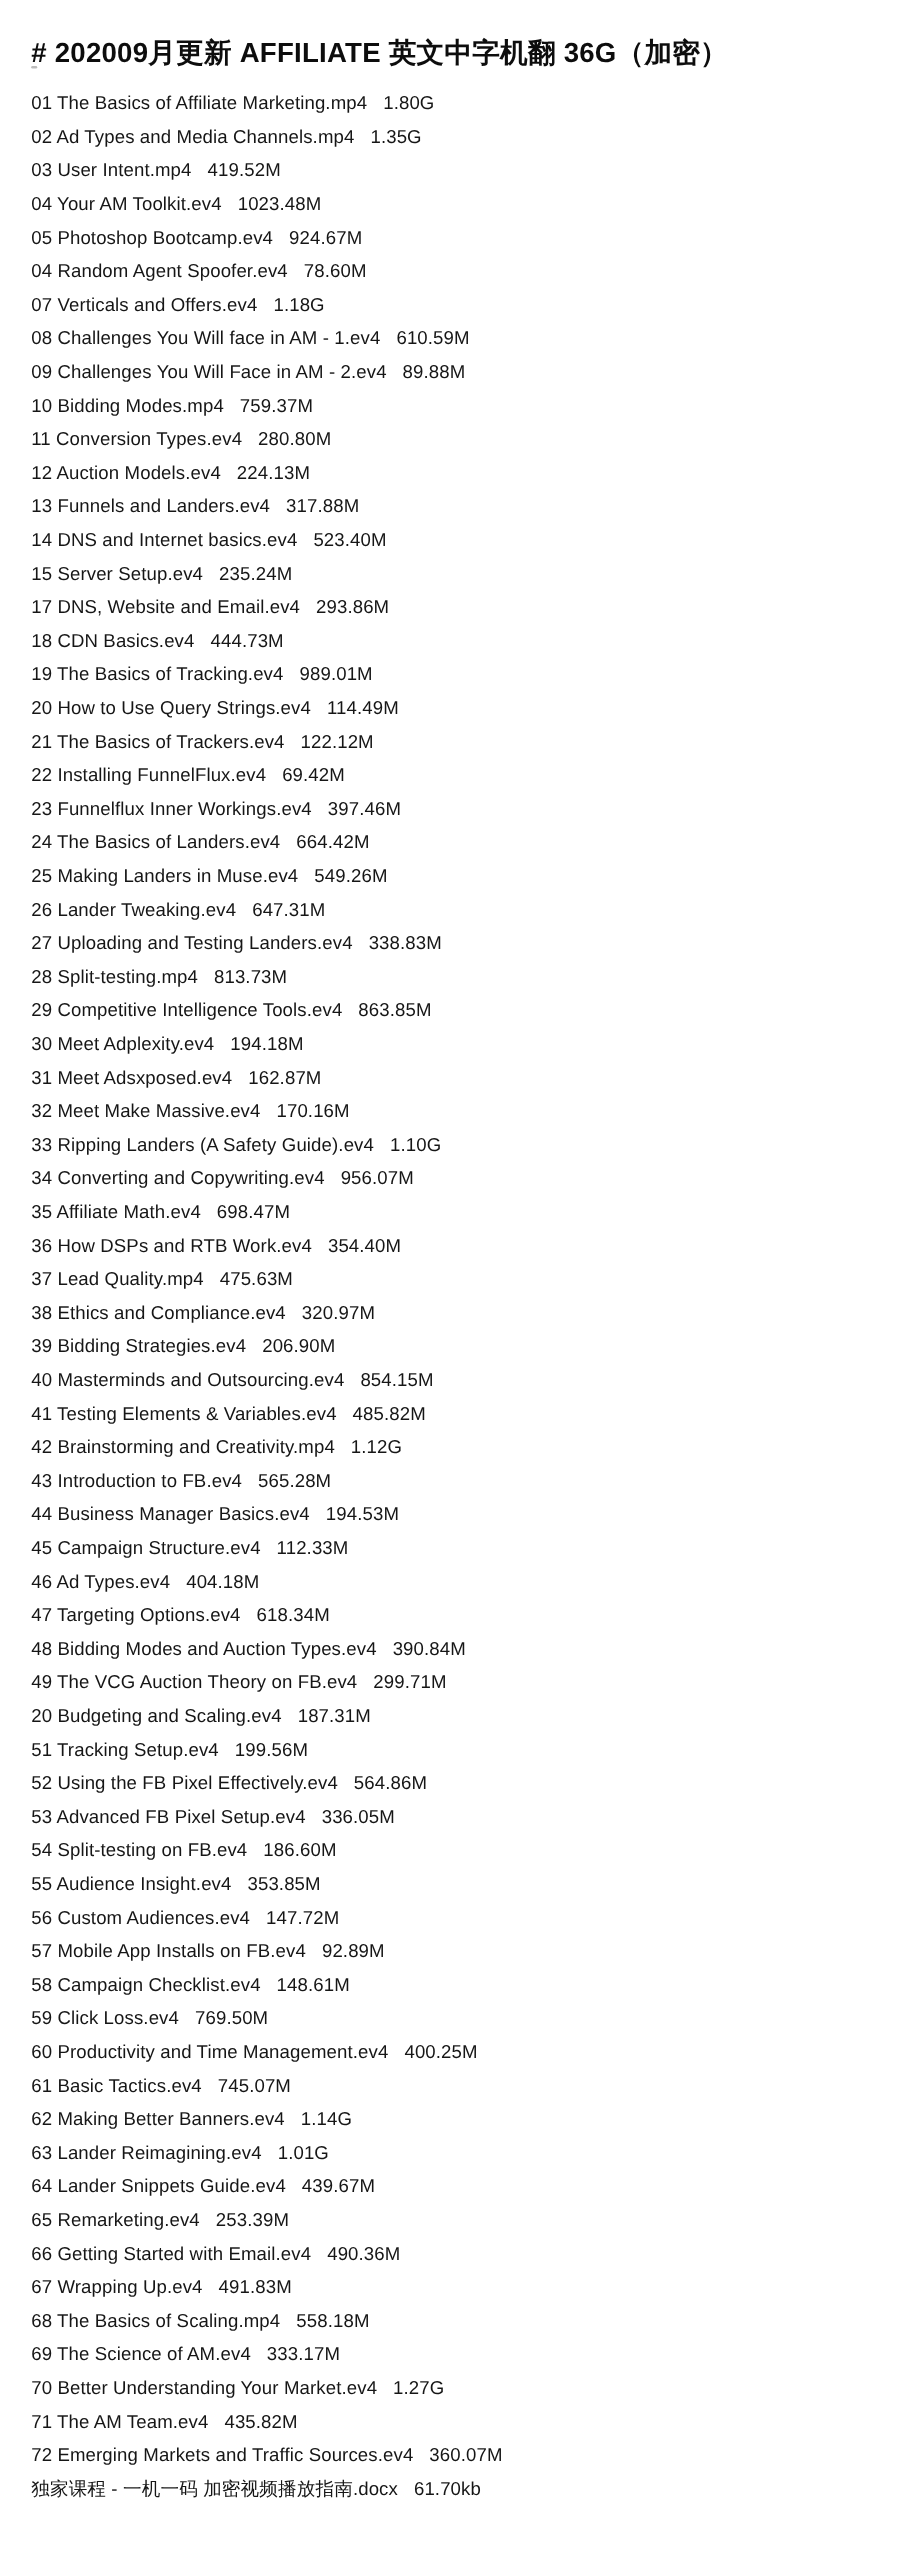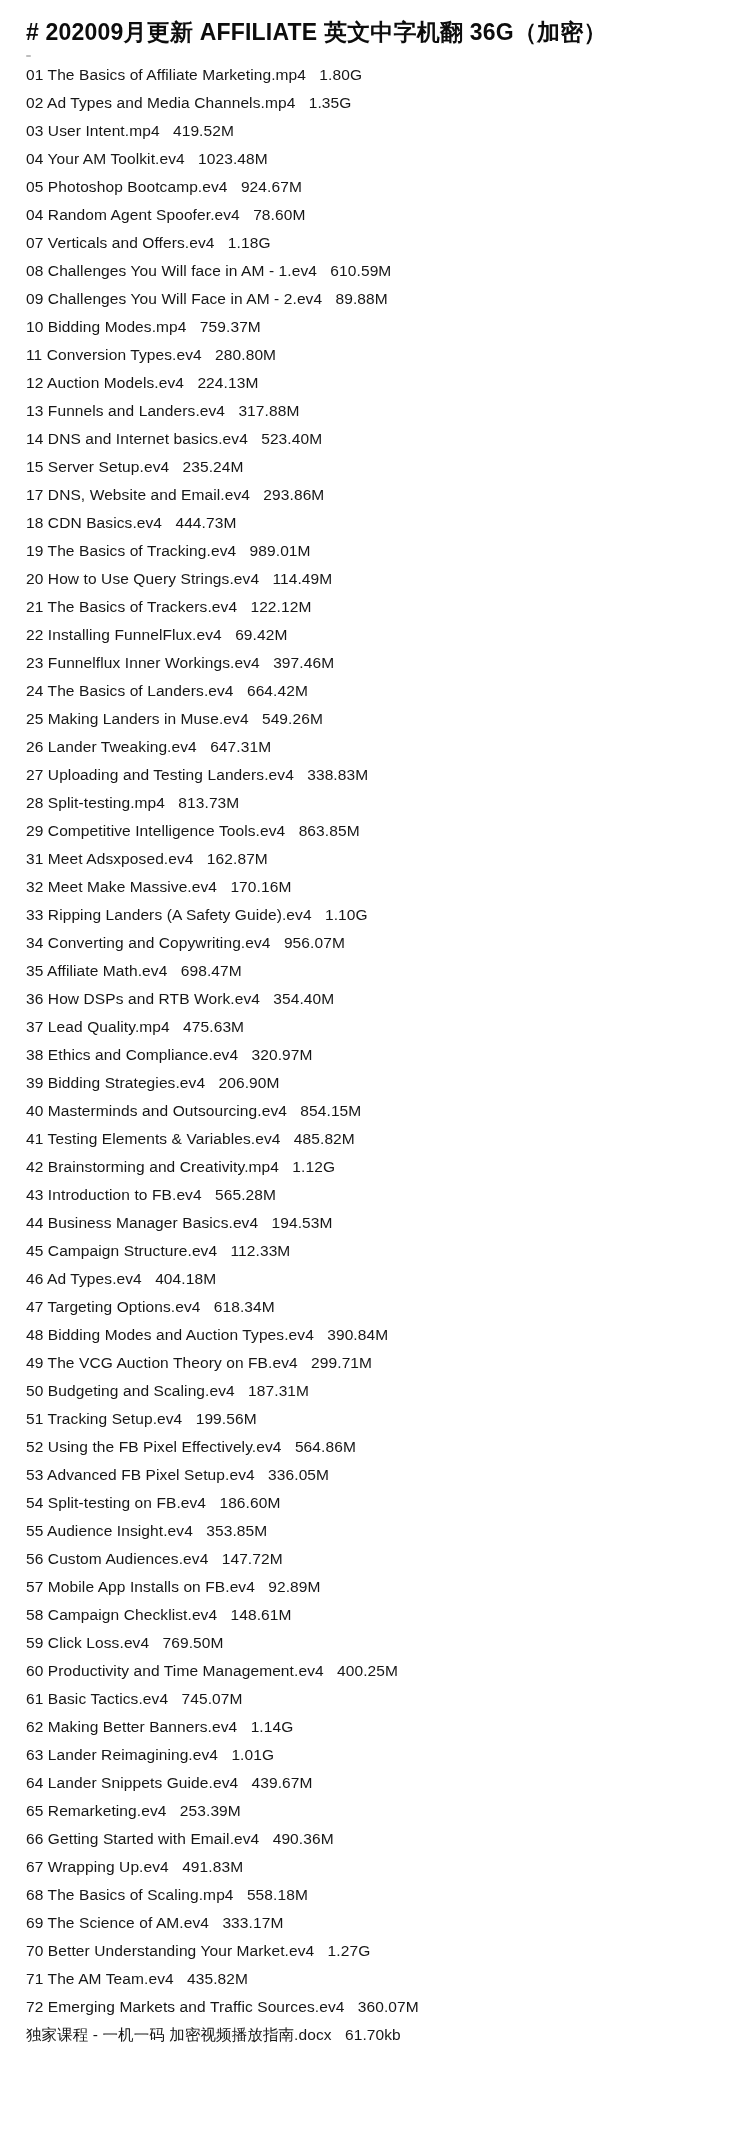--- a/index.html
+++ b/index.html
@@ -11,20 +11,21 @@
     width: 750px;
     height: 2130px;
     position: relative;
     color: #161616;
     font-family: "Liberation Sans", "DejaVu Sans", sans-serif;
     -webkit-font-smoothing: antialiased;
     overflow: hidden;
   }
   .doc {
     padding: 14px 24px 0 26px;
+    margin-top: 12px;
   }
   .page-title {
     margin: 0;
     padding-top: 3px;
     font-size: 23px;
     line-height: 30px;
     font-weight: 700;
     color: #0d0d0d;
     letter-spacing: 0.2px;
     white-space: nowrap;
@@ -200,20 +201,24 @@
   <li class="file-row">
     <span class="file-name">28 Split-testing.mp4</span>
     <span class="file-size">813.73M</span>
   </li>
 
   <li class="file-row">
     <span class="file-name">29 Competitive Intelligence Tools.ev4</span>
     <span class="file-size">863.85M</span>
   </li>
 
+  <li class="file-row">
+    <span class="file-name">30 Meet Adplexity.ev4</span>
+    <span class="file-size">194.18M</span>
+  </li>
 
   <li class="file-row">
     <span class="file-name">31 Meet Adsxposed.ev4</span>
     <span class="file-size">162.87M</span>
   </li>
 
   <li class="file-row">
     <span class="file-name">32 Meet Make Massive.ev4</span>
     <span class="file-size">170.16M</span>
   </li>
@@ -297,21 +302,21 @@
     <span class="file-name">48 Bidding Modes and Auction Types.ev4</span>
     <span class="file-size">390.84M</span>
   </li>
 
   <li class="file-row">
     <span class="file-name">49 The VCG Auction Theory on FB.ev4</span>
     <span class="file-size">299.71M</span>
   </li>
 
   <li class="file-row">
-    <span class="file-name">50 Budgeting and Scaling.ev4</span>
+    <span class="file-name">20 Budgeting and Scaling.ev4</span>
     <span class="file-size">187.31M</span>
   </li>
 
   <li class="file-row">
     <span class="file-name">51 Tracking Setup.ev4</span>
     <span class="file-size">199.56M</span>
   </li>
 
   <li class="file-row">
     <span class="file-name">52 Using the FB Pixel Effectively.ev4</span>

